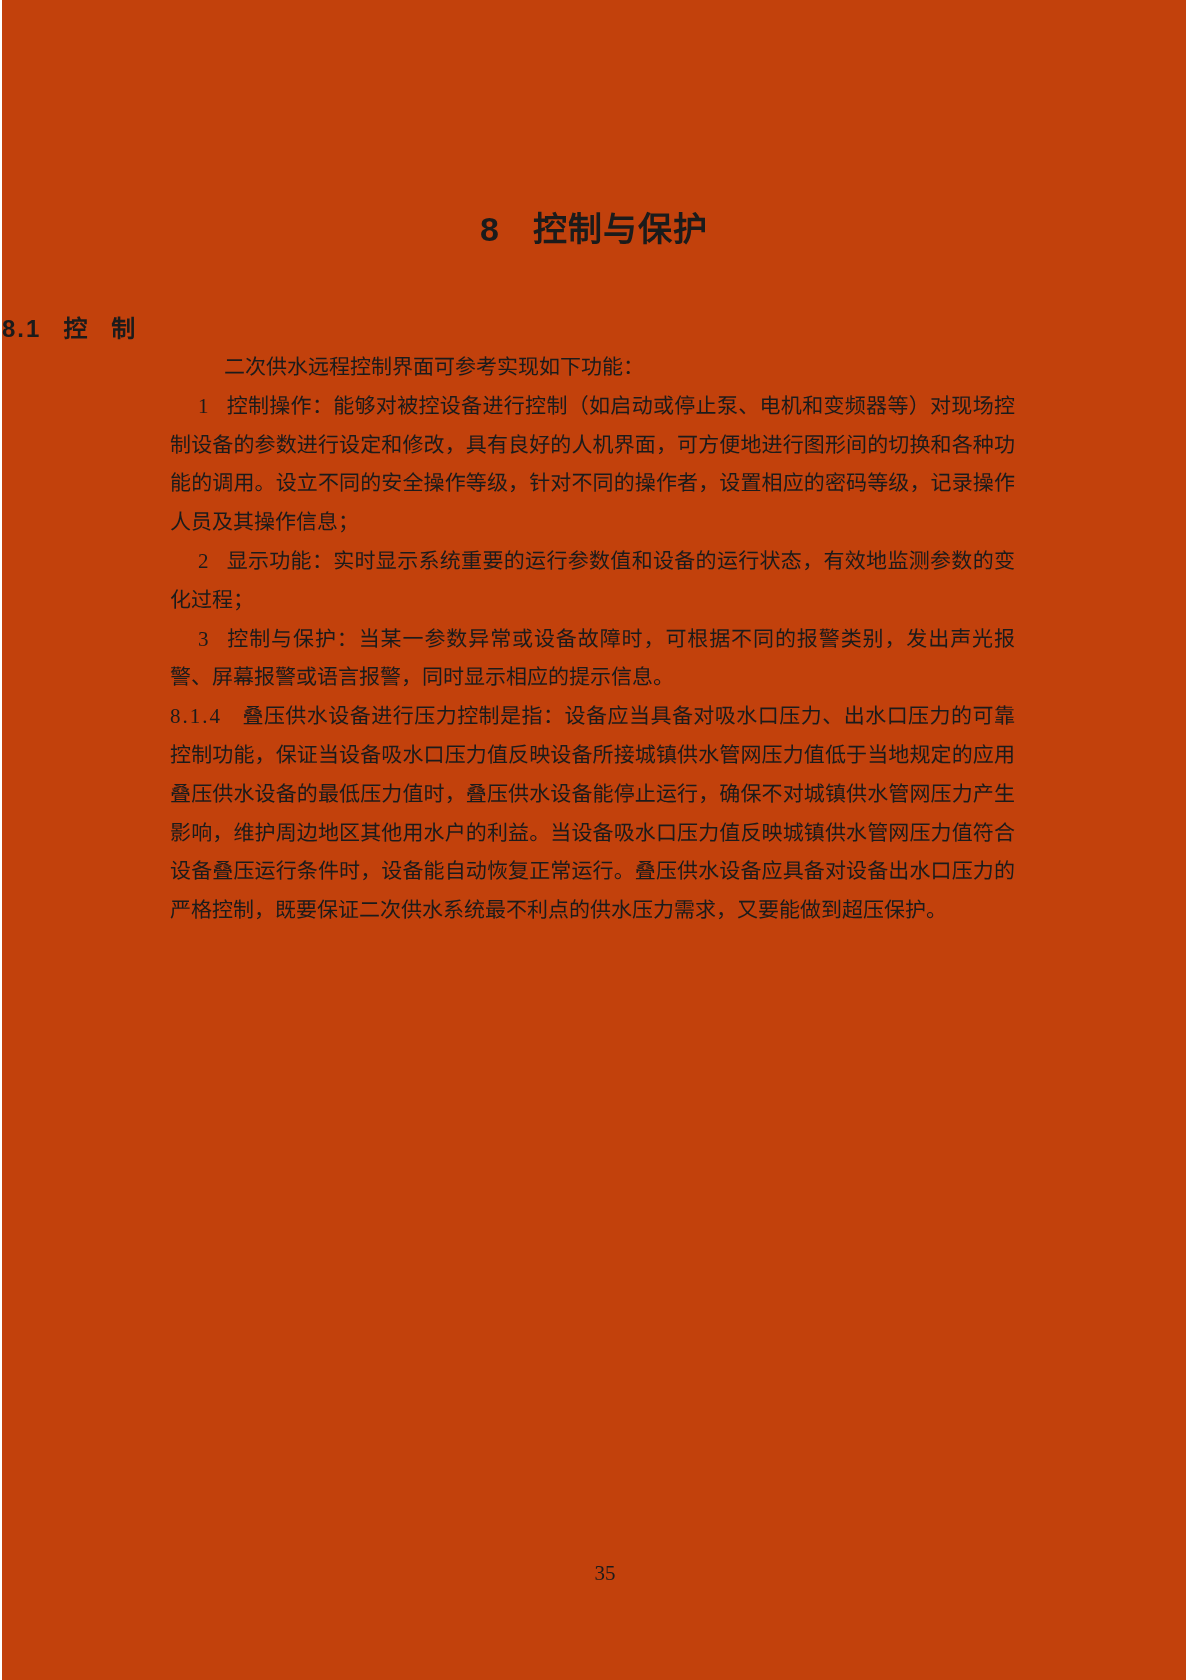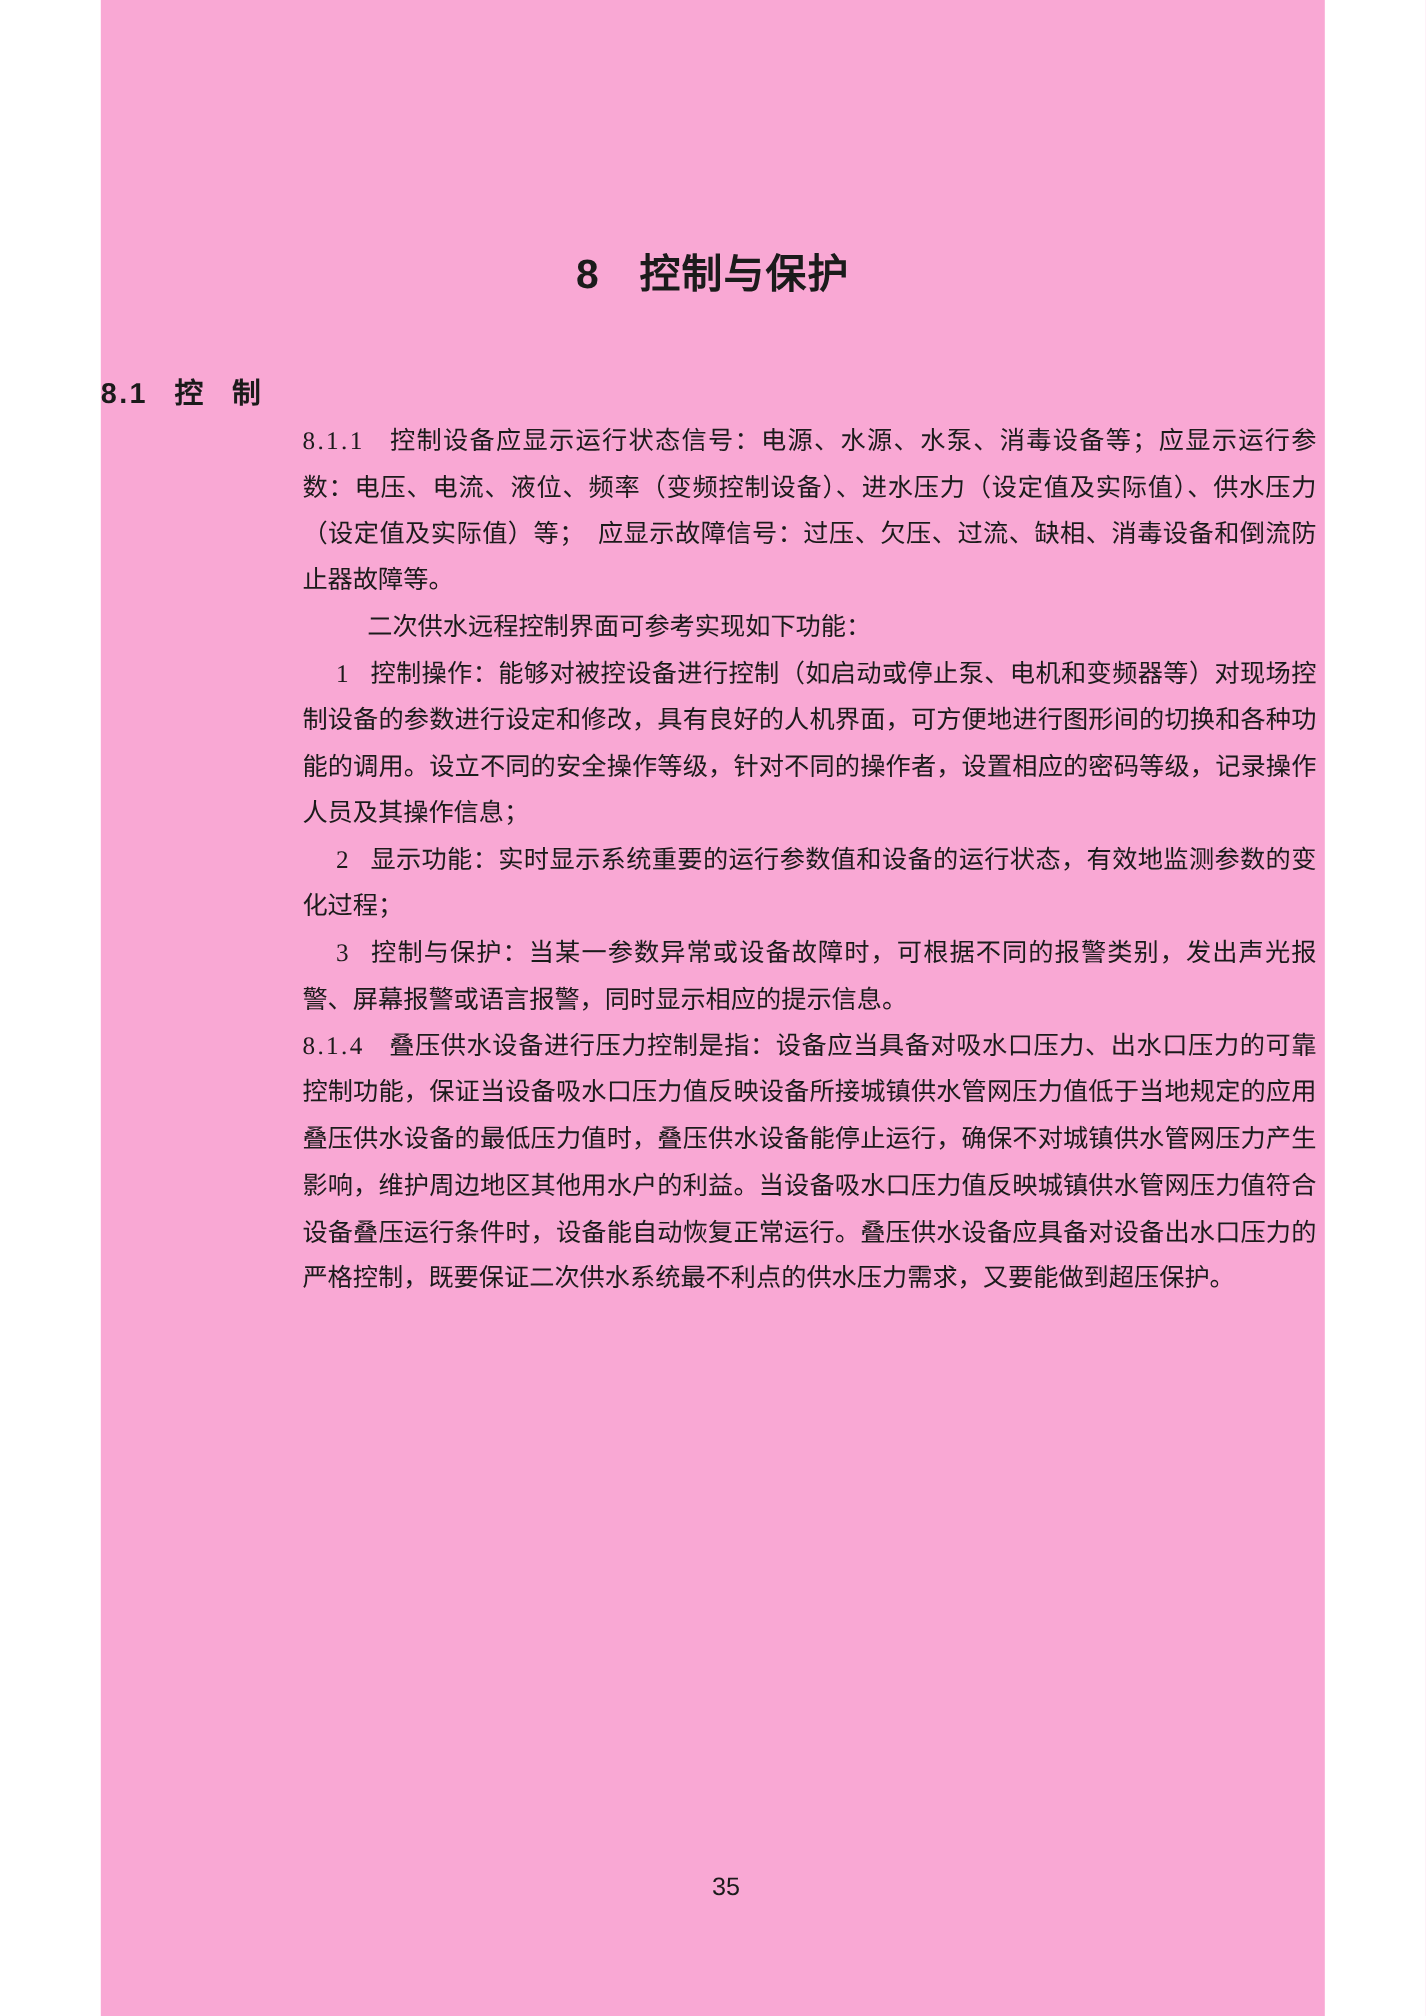--- a/index.html
+++ b/index.html
@@ -3,23 +3,23 @@
 <meta charset="utf-8">
 <style>
   * { box-sizing: border-box; }
   html, body {
     margin: 0;
     padding: 0;
     background: #ffffff;
   }
   .page {
     position: relative;
-    width: 1020px;
+    width: 1184px;
     height: 1680px;
-    background: #f9a8d4;
+    background: #c2410c;
     color: #1b1b1b;
     overflow: hidden;
     margin: 0 auto;
   }
   .chapter-title {
     margin: 208px 0 0 0;
     text-align: center;
     font-family: "Liberation Sans", "DejaVu Sans", sans-serif;
     font-weight: 700;
     font-size: 34px;
@@ -66,41 +66,40 @@
   .para.list .num {
     letter-spacing: 0;
     margin-right: 0.85em;
   }
   .page-number {
     position: absolute;
     left: 0;
     right: 0;
     top: 1558px;
     text-align: center;
-    font-family: Liberation Sans, sans-serif;
+    font-family: Liberation Serif, serif;
     font-size: 21px;
     line-height: 30px;
     margin-left: 22px;
   }
 </style>
 </head>
 <body>
 
 <div class="page">
 
   <div class="chapter-title">
     <span class="chapter-num">8</span><span>控制与保护</span>
   </div>
 
   <div class="section-heading">
     <span class="section-num">8.1</span><span>控　制</span>
   </div>
 
   <main class="doc-body">
-      <p class="para clause"><span class="num">8.1.1</span><span>控制设备应显示运行状态信号：电源、水源、水泵、消毒设备等；应显示运行参数：电压、电流、液位、频率（变频控制设备）、进水压力（设定值及实际值）、供水压力（设定值及实际值）等；　应显示故障信号：过压、欠压、过流、缺相、消毒设备和倒流防止器故障等。</span></p>
       <p class="para indent"><span>二次供水远程控制界面可参考实现如下功能：</span></p>
       <p class="para list"><span class="num">1</span><span>控制操作：能够对被控设备进行控制（如启动或停止泵、电机和变频器等）对现场控制设备的参数进行设定和修改，具有良好的人机界面，可方便地进行图形间的切换和各种功能的调用。设立不同的安全操作等级，针对不同的操作者，设置相应的密码等级，记录操作人员及其操作信息；</span></p>
       <p class="para list"><span class="num">2</span><span>显示功能：实时显示系统重要的运行参数值和设备的运行状态，有效地监测参数的变化过程；</span></p>
       <p class="para list"><span class="num">3</span><span>控制与保护：当某一参数异常或设备故障时，可根据不同的报警类别，发出声光报警、屏幕报警或语言报警，同时显示相应的提示信息。</span></p>
       <p class="para clause"><span class="num">8.1.4</span><span>叠压供水设备进行压力控制是指：设备应当具备对吸水口压力、出水口压力的可靠控制功能，保证当设备吸水口压力值反映设备所接城镇供水管网压力值低于当地规定的应用叠压供水设备的最低压力值时，叠压供水设备能停止运行，确保不对城镇供水管网压力产生影响，维护周边地区其他用水户的利益。当设备吸水口压力值反映城镇供水管网压力值符合设备叠压运行条件时，设备能自动恢复正常运行。叠压供水设备应具备对设备出水口压力的严格控制，既要保证二次供水系统最不利点的供水压力需求，又要能做到超压保护。</span></p>
     </main>
 
   <div class="page-number">35</div>
 
 </div>

